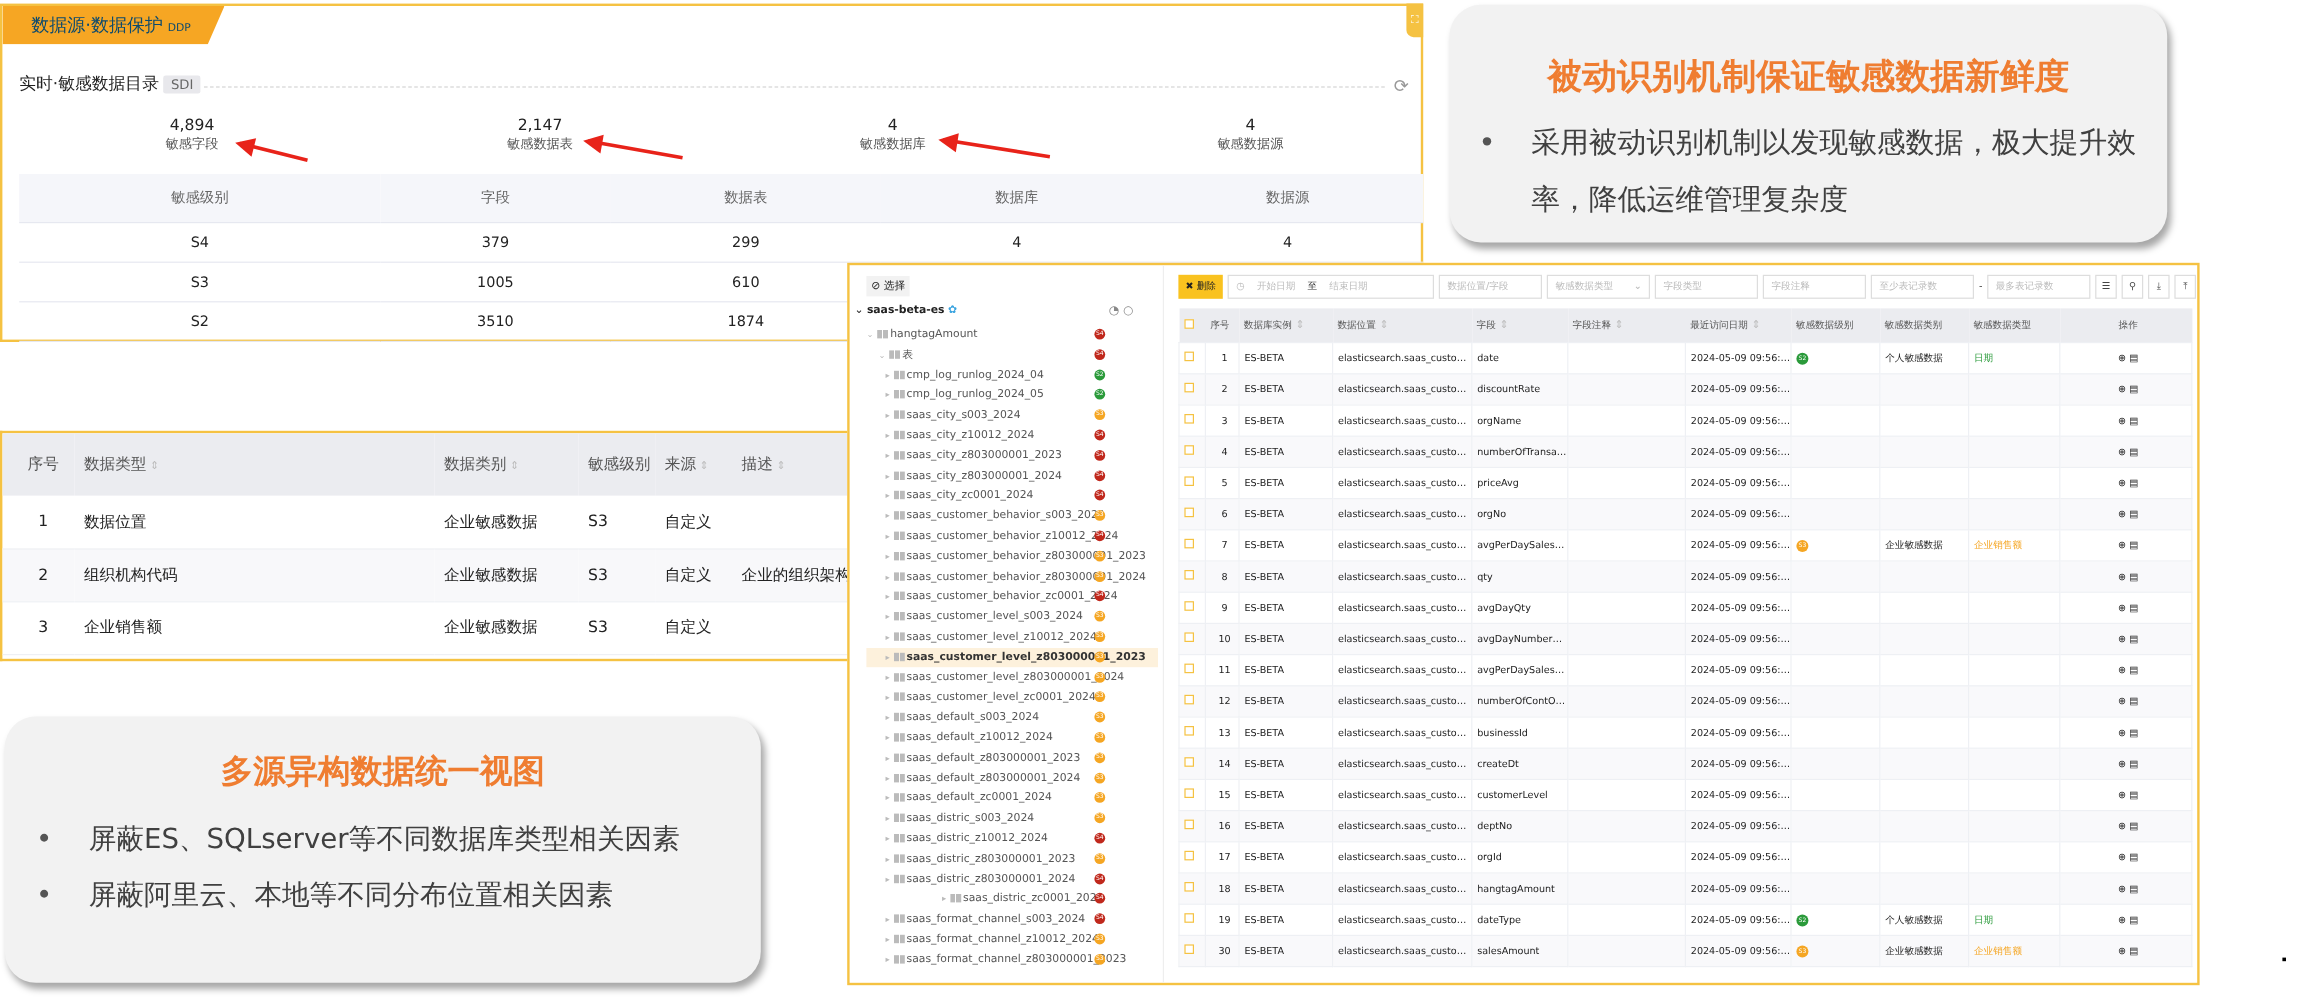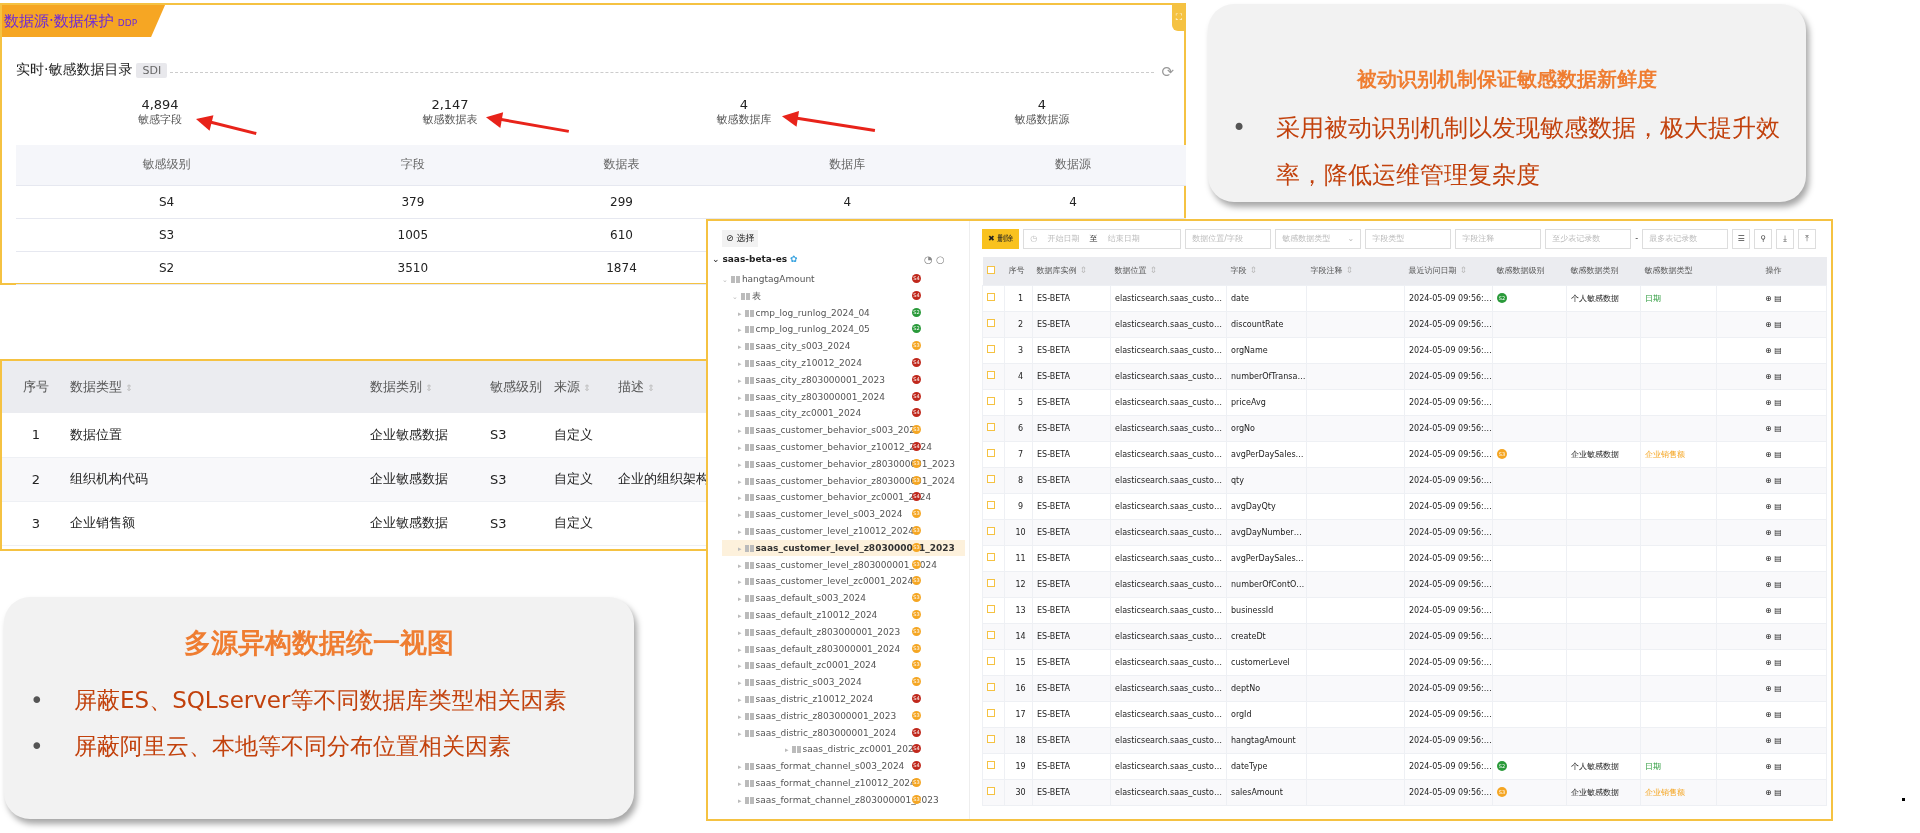--- a/index.html
+++ b/index.html
@@ -1,20 +1,20 @@
 <!DOCTYPE html>
 <html><head>
 <meta charset="utf-8">
 <style>
 *{box-sizing:border-box;margin:0;padding:0}
 body{width:1920px;height:833px;background:#fff;position:relative;overflow:hidden;font-family:"DejaVu Sans","Liberation Sans",sans-serif;color:#333}
 .abs{position:absolute}
 
 #p1{left:0;top:3px;width:1186px;height:282px;border:2px solid #f5c242;background:#fff}
-#p1 .badge{position:absolute;left:0;top:0;height:32px;padding:0 28px 0 2px;background:#f6a623;color:#6d28d9;font-size:15px;line-height:32px;clip-path:polygon(0 0,100% 0,calc(100% - 14px) 100%,0 100%)}
+#p1 .badge{position:absolute;left:0;top:0;height:32px;padding:0 28px 0 24px;background:#f6a623;color:#0c4a6e;font-size:15px;line-height:32px;clip-path:polygon(0 0,100% 0,calc(100% - 14px) 100%,0 100%)}
 #p1 .badge small{font-size:9px;margin-left:4px}
 #p1 .corner{position:absolute;right:-2px;top:-2px;width:14px;height:28px;background:#f5c242;border-radius:0 0 0 6px;color:#fff;font-size:9px;text-align:center;line-height:28px}
 #p1 .subtitle{position:absolute;left:14px;top:56px;font-size:14px;color:#222;display:flex;align-items:center}
 #p1 .subtitle .tag{background:#e8e8ec;color:#666;font-size:11px;padding:1px 6px;margin-left:4px;border-radius:2px}
 #p1 .dash{position:absolute;left:168px;right:30px;top:67px;border-top:1px dashed #ccc}
 #p1 .refresh{position:absolute;right:10px;top:58px;font-size:15px;color:#999}
 .stat{position:absolute;top:92px;text-align:center;width:140px}
 .stat .num{font-size:13px;color:#222}
 .stat .lbl{font-size:11px;color:#555}
 .arrow{position:absolute;height:0;border-top:3px solid #e8231a;transform-origin:left center}
@@ -26,28 +26,28 @@
 
 #p2{left:0;top:359px;width:712px;height:192px;border:2px solid #f5c242;border-right:none;background:#fff;overflow:hidden}
 #t2{width:1000px;font-size:13px}
 #t2 th{background:#ebecf0;color:#555;font-weight:normal;height:52px;text-align:left;padding-left:8px}
 #t2 td{height:44px;border-bottom:1px solid #eef0f4;padding-left:8px;color:#222}
 #t2 tr:nth-child(even) td{background:#f8f8fa}
 .sort{color:#bbb;font-size:9px;margin-left:3px}
 
 .callout{background:#f2f2f2;border-radius:26px;box-shadow:3px 5px 6px rgba(0,0,0,.35)}
 .callout .ttl{color:#ef7d31;font-weight:bold;text-align:center}
-.callout li{list-style:none;position:relative;color:#c2410c}
+.callout li{list-style:none;position:relative;color:#404040}
 .callout li::before{content:"•";position:absolute;left:-44px;color:#555}
 #c1{left:4px;top:597px;width:630px;height:222px}
 #c1 .ttl{font-size:27px;margin-top:28px}
 #c1 ul{margin:16px 0 0 70px}
 #c1 li{font-size:23px;line-height:46px}
 #c2{left:1208px;top:4px;width:598px;height:198px}
-#c2 .ttl{font-size:20px;margin-top:62px}
+#c2 .ttl{font-size:29px;margin-top:40px}
 #c2 ul{margin:12px 0 0 68px}
 #c2 li{font-size:24px;line-height:47px}
 
 #p3{left:706px;top:219px;width:1127px;height:602px;border:2px solid #f5c242;background:#fff;overflow:hidden}
 #tree{position:absolute;left:0;top:0;width:262px;height:100%;border-right:1px solid #eee;font-size:9px;color:#555}
 #tree .sel{position:absolute;left:14px;top:9px;background:#f2f2f2;padding:2px 4px;font-size:9px;color:#222}
 #tree .root{position:absolute;left:4px;top:33px;font-size:9px;color:#222}
 #tree .tools{position:absolute;left:216px;top:33px;color:#888;font-size:10px}
 .tnode{position:absolute;height:16px;line-height:16px;white-space:nowrap}
 .tnode .ic{display:inline-block;width:9px;height:7px;background:linear-gradient(90deg,#bbb 45%,transparent 45%,transparent 55%,#bbb 55%);margin-right:2px;vertical-align:middle}
@@ -263,21 +263,21 @@
         <span class="lvl S4" style="top: 540.2px;">S4</span>
         <div class="tnode" style="top: 554px; left: 30px; right: 4px;"><span class="car">▸</span><span class="ic"></span><span>saas_format_channel_z10012_2024</span></div>
         <span class="lvl S3" style="top: 557px;">S3</span>
         <div class="tnode" style="top: 570.8px; left: 30px; right: 4px;"><span class="car">▸</span><span class="ic"></span><span>saas_format_channel_z803000001_2023</span></div>
         <span class="lvl S3" style="top: 573.8px;">S3</span>
       </div>
   </div>
   <div id="right">
     <div class="toolbar">
       <div class="del">✖ 删除</div>
-      <div class="inp" style="width:158px"><span>◷ </span>&nbsp;&nbsp;&nbsp;<span>开始日期</span>&nbsp;&nbsp;&nbsp;&nbsp;<span style="color:#333">至</span>&nbsp;&nbsp;&nbsp;&nbsp;<span>结束日期</span></div>
+      <div class="inp" style="width:172px"><span>◷ </span>&nbsp;&nbsp;&nbsp;<span>开始日期</span>&nbsp;&nbsp;&nbsp;&nbsp;<span style="color:#333">至</span>&nbsp;&nbsp;&nbsp;&nbsp;<span>结束日期</span></div>
       <div class="inp">数据位置/字段</div>
       <div class="inp"><span>敏感数据类型</span><span style="float:right">⌄</span></div>
       <div class="inp">字段类型</div>
       <div class="inp">字段注释</div>
       <div class="inp">至少表记录数</div>
       <span style="color:#333;line-height:20px">-</span>
       <div class="inp">最多表记录数</div>
       <div class="ibtn">☰</div>
       <div class="ibtn">⚲</div>
       <div class="ibtn">⤓</div>

